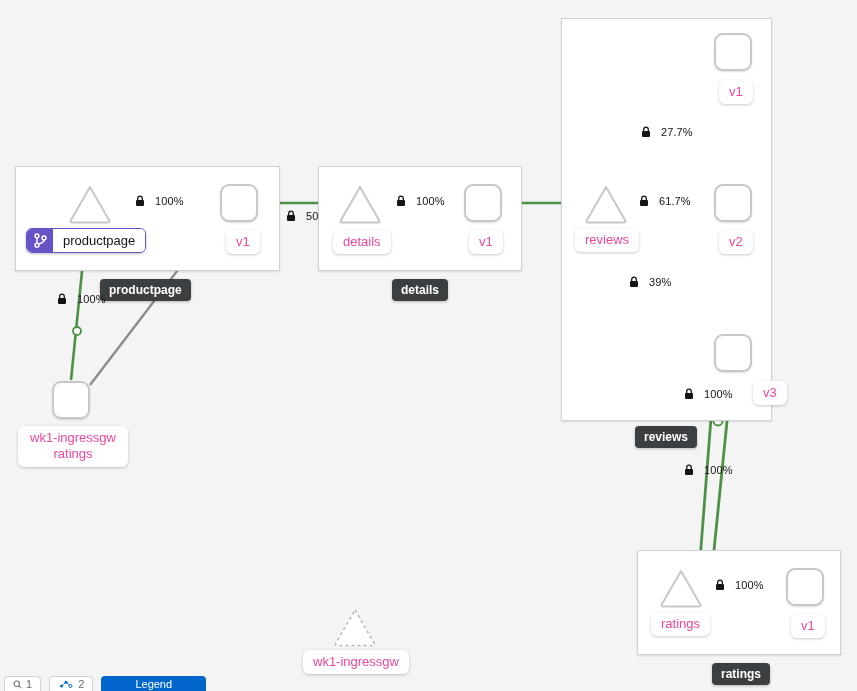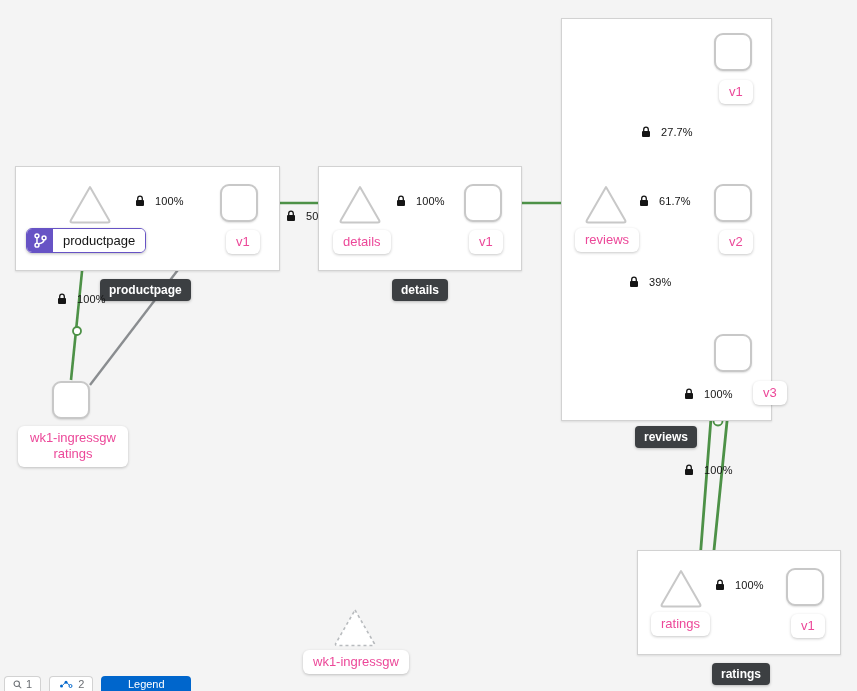--- a/index.html
+++ b/index.html
@@ -101,21 +101,21 @@
   }
   .tbchip{
     background:#ffffff;border:1px solid #d2d2d2;border-bottom:none;
     border-radius:4px 4px 0 0;height:15px;
     display:flex;align-items:center;gap:4px;
     padding:0 8px;font-size:11px;color:#6a6e73;
     box-sizing:border-box;overflow:hidden;
   }
   .tbprimary{
     background:#0066cc;border:none;border-radius:4px 4px 0 0;
-    height:15px;width:90px;
+    height:15px;width:105px;
     display:flex;align-items:center;justify-content:center;
     color:#fff;font-size:11px;overflow:hidden;
   }
 </style>
 </head>
 <body>
 
 <div id="stage">
 
   <svg id="wires" viewBox="0 0 857 691">

